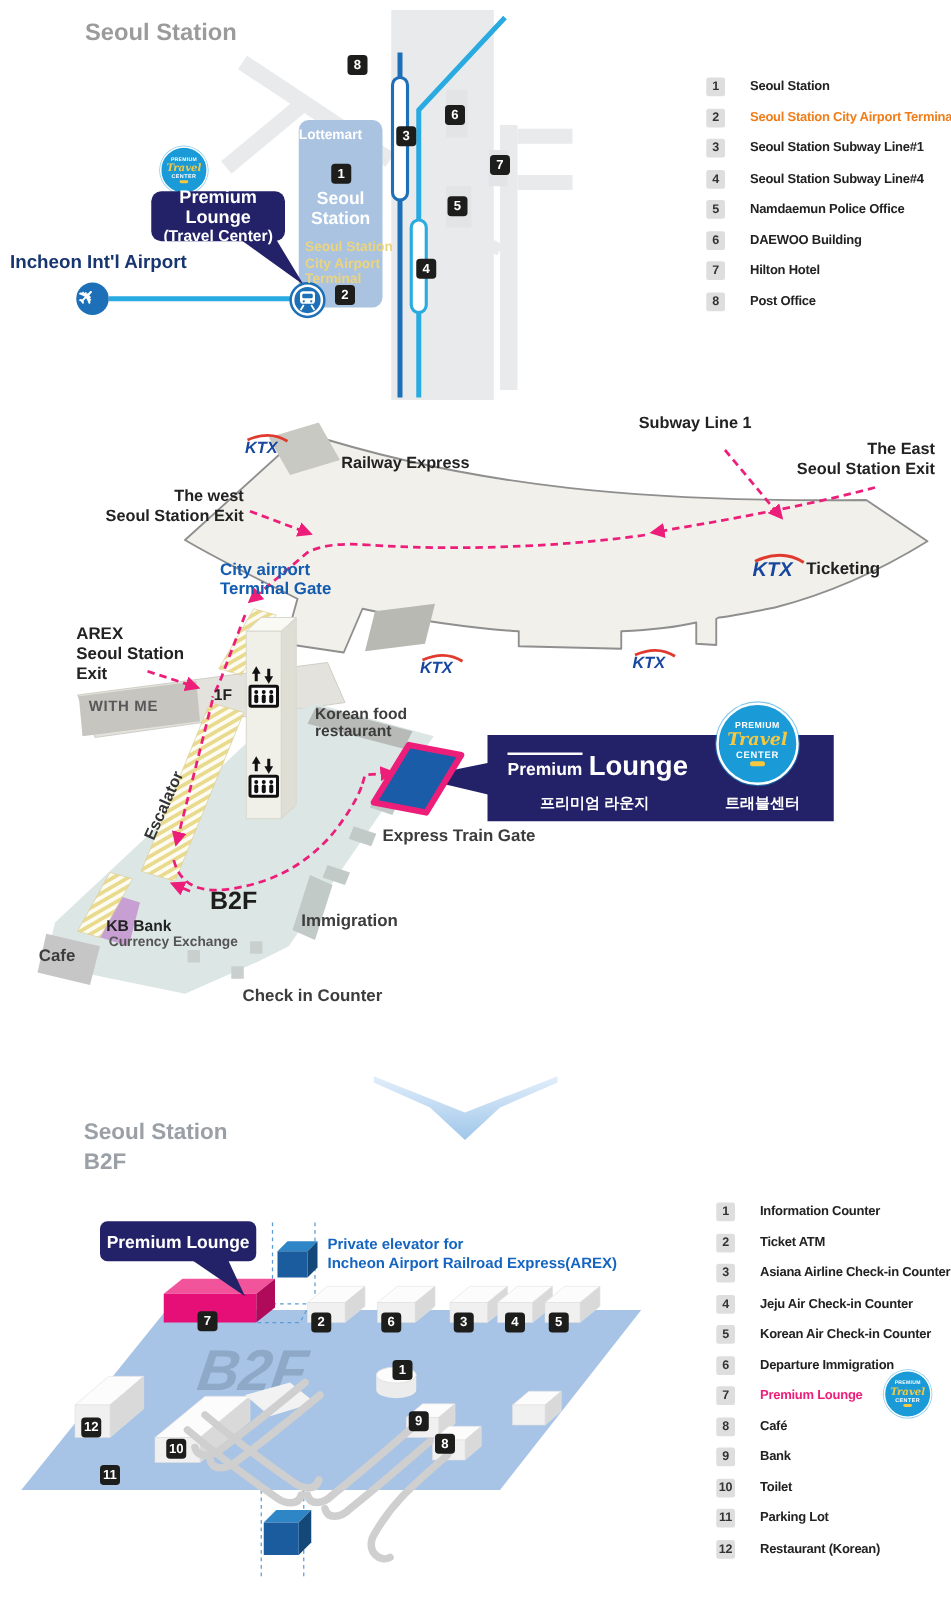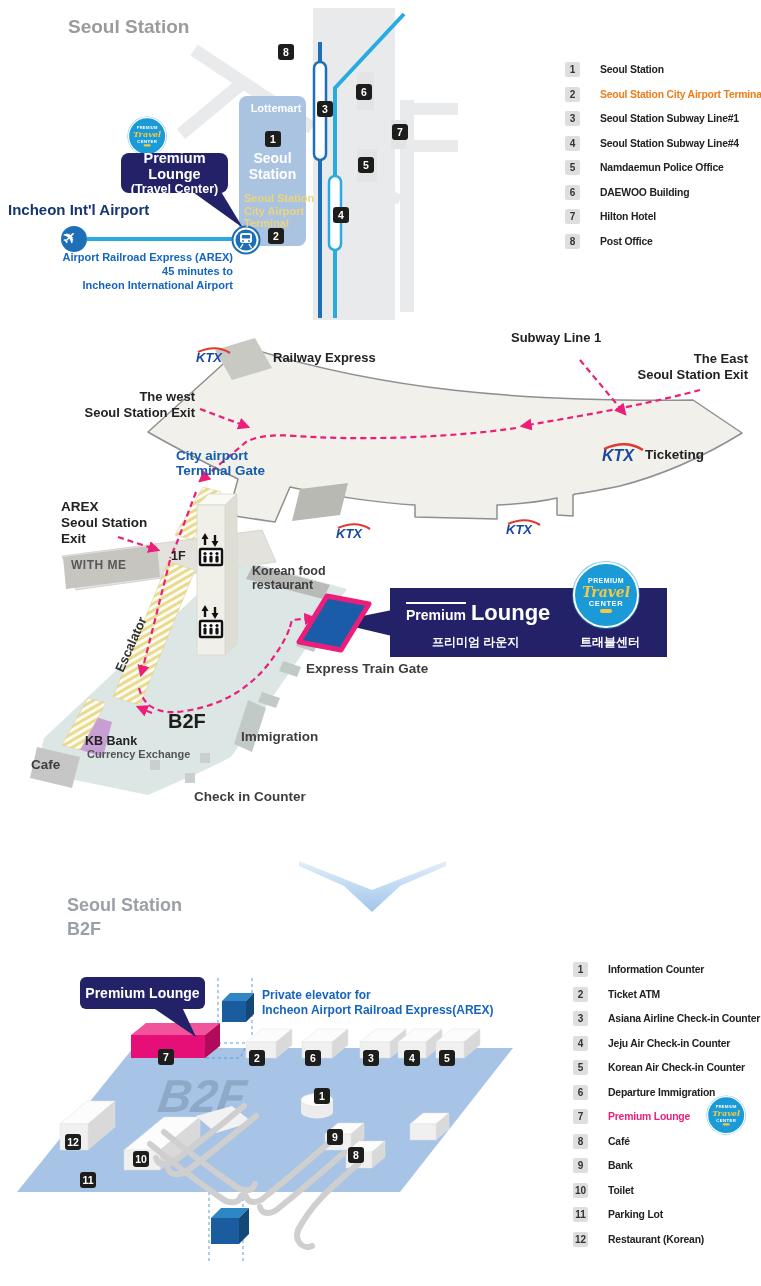--- a/index.html
+++ b/index.html
@@ -81,21 +81,21 @@
         <rect x="240" y="233" width="12" height="10" rx="2.5" fill="#fff"></rect>
         <rect x="241.8" y="235" width="8.4" height="3.6" rx="1" fill="#1d70b7"></rect>
         <circle cx="243" cy="241" r="0.9" fill="#1d70b7"></circle>
           <circle cx="249" cy="241" r="0.9" fill="#1d70b7"></circle>
         <line x1="243" y1="244" x2="240.5" y2="248" stroke="#fff" stroke-width="1.4"></line>
         <line x1="249" y1="244" x2="251.5" y2="248" stroke="#fff" stroke-width="1.4"></line>
       </g>
     </svg>
 
     <div class="lbl" style="left:68px;top:16px;font-size:19px;color:#9b9b9b;">Seoul Station</div>
-    <div class="lbl" style="left:239px;top:102px;width:74px;text-align:center;font-size:11px;color:#fff;">Lottemart</div>
+    <div class="lbl" style="left:239px;top:102px;width:49px;text-align:center;font-size:11px;color:#fff;">Lottemart</div>
     <span class="mbadge" style="left:265px;top:131px;">1</span>
     <div class="lbl" style="left:239px;top:150px;width:67px;text-align:center;font-size:14px;color:#fff;line-height:16px;">
       <div>Seoul</div>
         <div>Station</div>
     </div>
     <div class="lbl" style="left:244px;top:192px;font-size:11px;color:#ecd47e;line-height:12.5px;">
       <div>Seoul Station</div>
         <div>City Airport</div>
       <div>Terminal</div>
     </div>
@@ -116,25 +116,20 @@
       </div>
     </div>
 
     <div class="callout" style="left:121px;top:153px;width:107px;height:40px;">
       <div style="font-size:14.5px;font-weight:bold;">Premium Lounge</div>
       <div style="font-size:12.5px;font-weight:bold;">(Travel Center)</div>
     </div>
 
     <div class="lbl" style="left:8px;top:201px;font-size:15px;color:#17356f;">Incheon Int'l Airport</div>
     <div class="lbl" style="left:63px;top:228px;font-size:16px;color:#fff;transform:rotate(-45deg);">✈</div>
-    <div class="lbl" style="left:30px;top:250px;width:203px;text-align:right;font-size:11px;color:#1565c0;line-height:14px;">
-      <div>Airport Railroad Express (AREX)</div>
-      <div>45 minutes to</div>
-      <div>Incheon International Airport</div>
-    </div>
 
     <div class="legend" style="left:565px;top:62px;">
       <div class="lrow">
           <span class="lnum">1</span>
           <span class="ltxt">Seoul Station</span>
         </div>
       <div class="lrow">
           <span class="lnum">2</span>
           <span class="ltxt orange">Seoul Station City Airport Terminal</span>
         </div>
@@ -285,21 +280,21 @@
 
     <div class="lbl" style="left:511px;top:0px;font-size:13px;">Subway Line 1</div>
     <div class="lbl" style="right:13px;top:21px;text-align:right;font-size:13px;line-height:15.5px;">
       <div>The East</div>
         <div>Seoul Station Exit</div>
     </div>
     <div class="lbl" style="right:566px;top:59px;text-align:right;font-size:13px;line-height:15.5px;">
       <div>The west</div>
         <div>Seoul Station Exit</div>
     </div>
-    <div class="lbl" style="left:229px;top:20px;font-size:13px;padding-left:44px;">Railway Express</div>
+    <div class="lbl" style="left:229px;top:32px;font-size:13px;padding-left:44px;">Railway Express</div>
     <div class="lbl" style="left:645px;top:117px;font-size:13.5px;">Ticketing</div>
     <div class="lbl" style="left:176px;top:118px;font-size:13.5px;color:#135cb0;line-height:15px;">
       <div>City airport</div>
         <div>Terminal Gate</div>
     </div>
     <div class="lbl" style="left:61px;top:169px;font-size:13.5px;line-height:16px;">
       <div>AREX</div>
         <div>Seoul Station</div>
       <div>Exit</div>
     </div>

